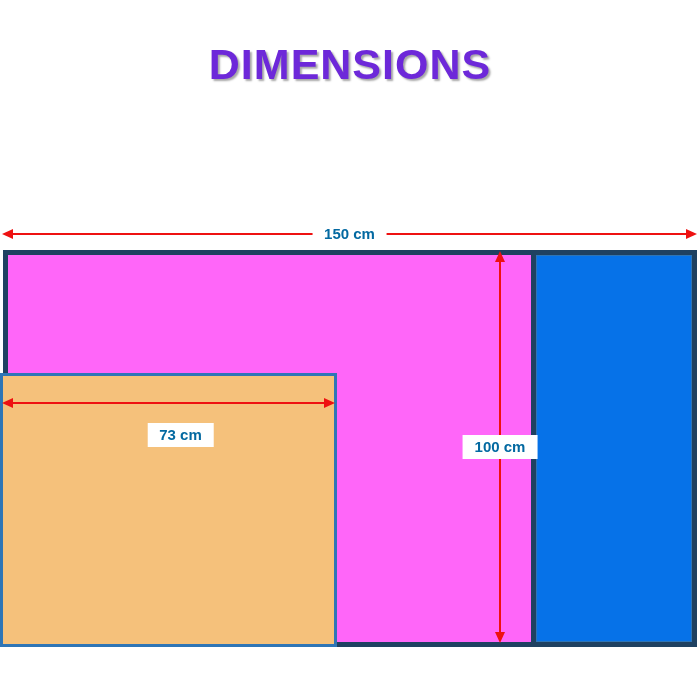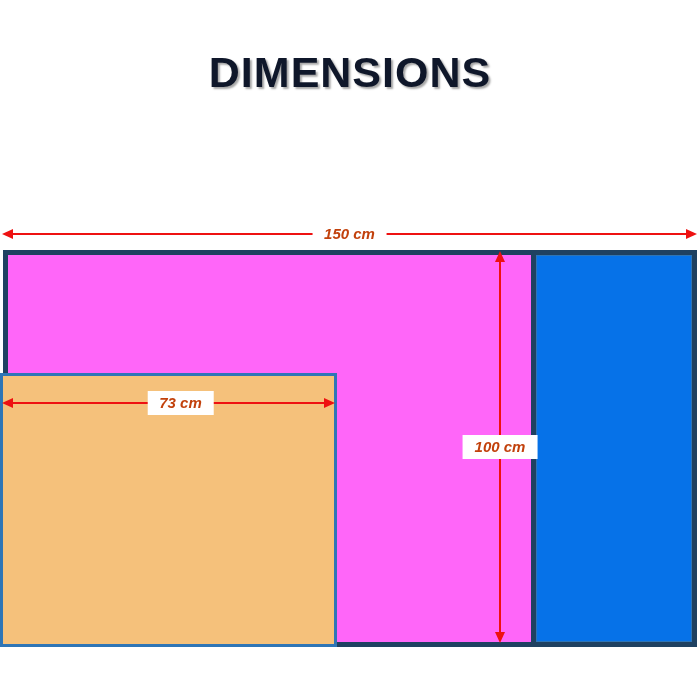--- a/index.html
+++ b/index.html
@@ -18,28 +18,28 @@
   .canvas {
     position: relative;
     width: 700px;
     height: 700px;
     background: #ffffff;
     overflow: hidden;
   }
 
   .page-title {
     position: absolute;
-    top: 48px;
+    top: 40px;
     left: 0;
     width: 100%;
     text-align: center;
     font-size: 43px;
     font-weight: 800;
     letter-spacing: 1px;
-    color: #0f172a;
+    color: #6d28d9;
     text-shadow: 2px 2px 2px rgba(0,0,0,0.35);
   }
 
   .rect { position: absolute; }
   .rect-outer {
     left: 3px; top: 250px; width: 694px; height: 397px;
     background: var(--magenta-fill);
     border: 5px solid var(--outer-border);
     z-index: 1;
   }
@@ -80,26 +80,25 @@
     border-top: 11px solid var(--arrow-red); }
 
   .dim-label {
     position: absolute;
     left: 50%; top: 50%;
     transform: translate(-50%, -50%);
     background: var(--label-bg);
     padding: 3px 12px;
     font-size: 15px;
     font-weight: bold;
-    color: #c2410c;
+    color: #0369a1;
     white-space: nowrap;
     line-height: 1.2;
-    font-style: italic;
   }
-  .dim-label.shift-right { margin-left: 12px; }
+  .dim-label.shift-right { margin-left: 12px; margin-top: 32px; }
 
   
   .dim-total   { left: 3px;   top: 227px; width: 693px; }
   .dim-magenta-w { left: 6px; top: 280px; width: 521px; }
   .dim-orange-w  { left: 3px; top: 396px; width: 331px; }
   .dim-magenta-h { left: 493px; top: 252px; height: 390px; text-align: right; }
   .dim-orange-h  { left: 296px; top: 376px; height: 266px; }
 </style>
 </head>
 <body>

